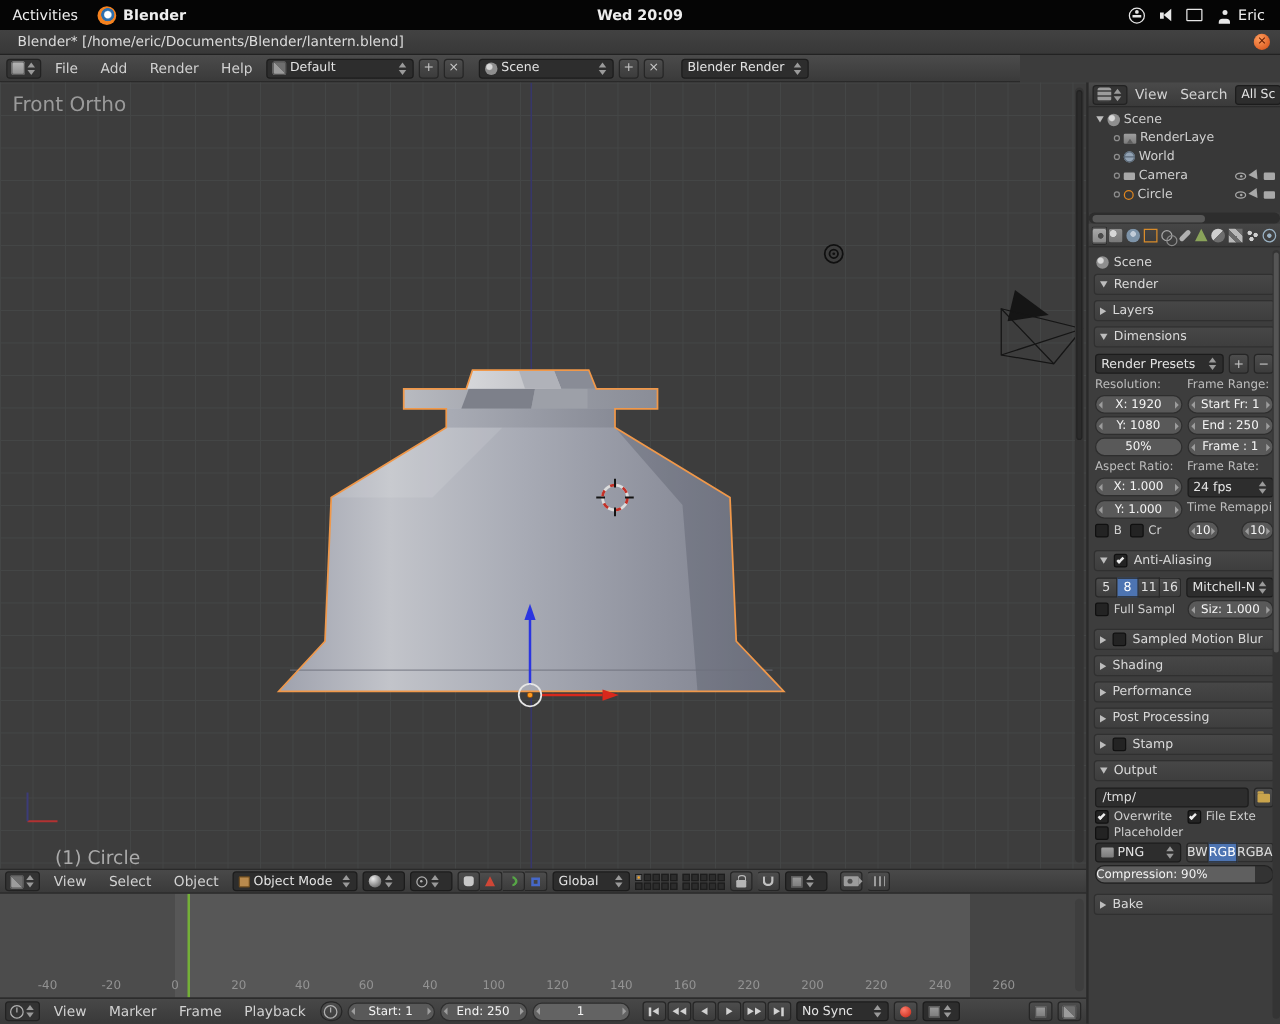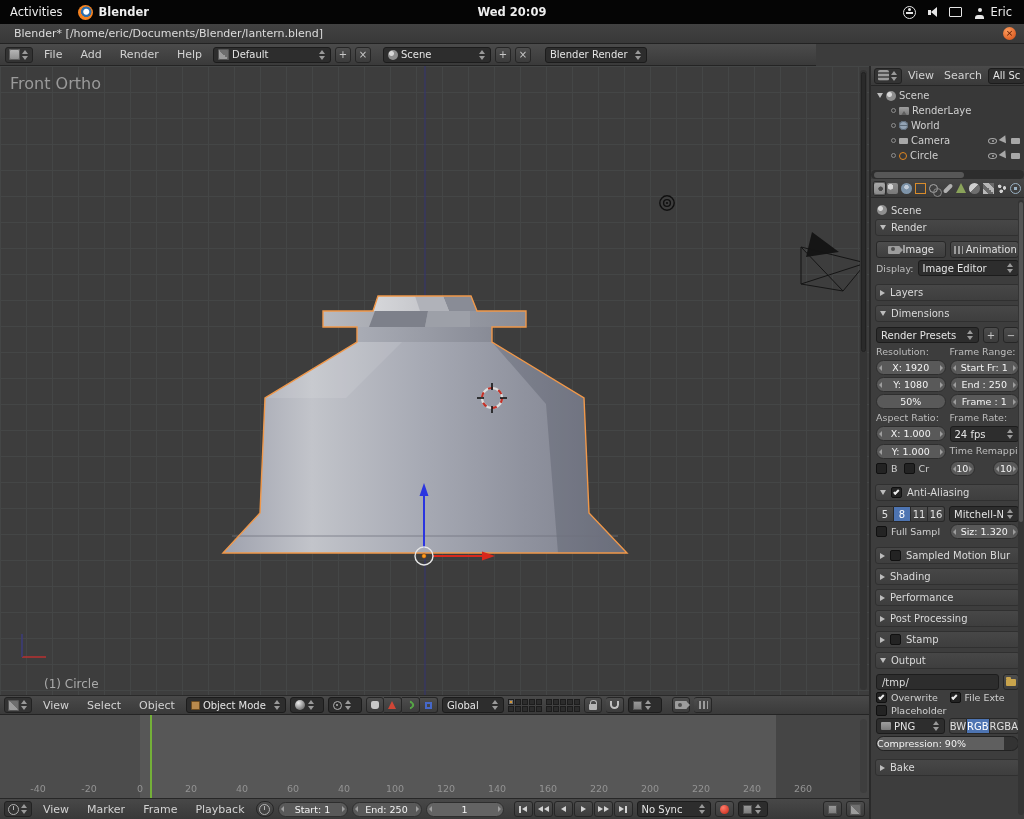--- a/index.html
+++ b/index.html
@@ -50,21 +50,21 @@
 
 .info-header{position:absolute;left:0;top:44px;width:816px;height:22px;display:flex;align-items:center;gap:4px;padding:0 5px;background:linear-gradient(#4b4b4b,#3a3a3a);border-bottom:1px solid #242424}
 .ed-btn{display:flex;align-items:center;gap:2px;background:#333;border:1px solid #222;border-radius:3px;height:16px;padding:0 3px}
 .i-info{width:11px;height:11px;border-radius:2px;background:linear-gradient(#b9b9b9,#8c8c8c);box-shadow:inset 0 0 0 1px #5c5c5c}
 .stats{display:flex;align-items:center;gap:5px;margin-left:14px;color:#b9b9b9;font-size:10.5px;white-space:nowrap}
 .mini-blender{width:13px;height:13px;border-radius:50%;background:radial-gradient(circle at 55% 45%,#fff 0 2px,#2e6fad 3px 4.5px,#f5821f 5px)}
 
 
 .viewport{position:absolute;left:0;top:66px;width:869px;height:629px;background:#3d3d3d;background-image:linear-gradient(#444646 1px,transparent 1px),linear-gradient(90deg,#444646 1px,transparent 1px);background-size:26px 26px;overflow:hidden}
 .vp-label{position:absolute;left:10px;top:8px;color:#9a9a9a;font-size:16px}
-.vp-object{position:absolute;left:44px;top:611px;color:#aaaaaa;font-size:12px}
+.vp-object{position:absolute;left:44px;top:611px;color:#aaaaaa;font-size:15px}
 .vp-scroll{position:absolute;right:2px;top:4px;width:7px;height:620px;background:#343434;border-radius:4px}
 .vp-scroll .thumb{position:absolute;left:1px;top:2px;width:5px;height:280px;background:#2a2a2a;border:1px solid #222;border-radius:3px}
 
 
 .v3d-header{position:absolute;left:0;top:695px;width:869px;height:20px;display:flex;align-items:center;gap:4px;padding:0 4px;background:linear-gradient(#494949,#3a3a3a);border-top:1px solid #2a2a2a;border-bottom:1px solid #242424}
 .i-vgrid{width:11px;height:11px;border-radius:2px;background:linear-gradient(45deg,#9c9c9c 50%,#6e6e6e 50%);box-shadow:inset 0 0 0 1px #555}
 .i-cube{width:9px;height:9px;background:#b98a4d;border:1px solid #6e4d20;border-radius:1px}
 .i-sphere{width:10px;height:10px;border-radius:50%;background:radial-gradient(circle at 35% 30%,#ececec,#8a8a8a 60%,#4f4f4f)}
 .i-pivot{width:9px;height:9px;border:1.5px solid #b0b0b0;border-radius:50%;position:relative}
 .i-pivot:after{content:"";position:absolute;left:2px;top:2px;width:2px;height:2px;border-radius:50%;background:#b0b0b0}
@@ -584,39 +584,20 @@
   <div class="ctx-row">
     <span class="i-scene-ico"></span>
     <span>Scene</span>
   </div>
 
   <div class="panel">
     <div class="phdr">
       <span class="tri-d"></span>
       <span>Render</span>
     </div>
-    <div class="pbody">
-      <div class="row2">
-        <span class="btn">
-          <span class="i-cam"></span>
-          <span>Image</span>
-        </span>
-        <span class="btn">
-          <span class="i-film"></span>
-          <span>Animation</span>
-        </span>
-      </div>
-      <div class="row1">
-        <span class="lab">Display:</span>
-        <span class="dd" style="flex:1">
-          <span class="lbl">Image Editor</span>
-            <span class="caret"></span>
-        </span>
-      </div>
-    </div>
   </div>
 
   <div class="panel">
     <div class="phdr">
       <span class="tri-r"></span>
       <span>Layers</span>
     </div>
   </div>
 
   <div class="panel">
@@ -742,21 +723,21 @@
             <span class="caret"></span>
           </span>
       </div>
       <div class="row2">
         <span class="cbl">
             <span class="cb"></span>
             <span>Full Sampl</span>
           </span>
         <span class="num">
             <span class="na-l"></span>
-            <span class="nv">Siz: 1.320</span>
+            <span class="nv">Siz: 1.000</span>
             <span class="na-r"></span>
           </span>
       </div>
     </div>
   </div>
 
   <div class="panel">
     <div class="phdr">
       <span class="tri-r"></span>
       <span class="cb"></span>

